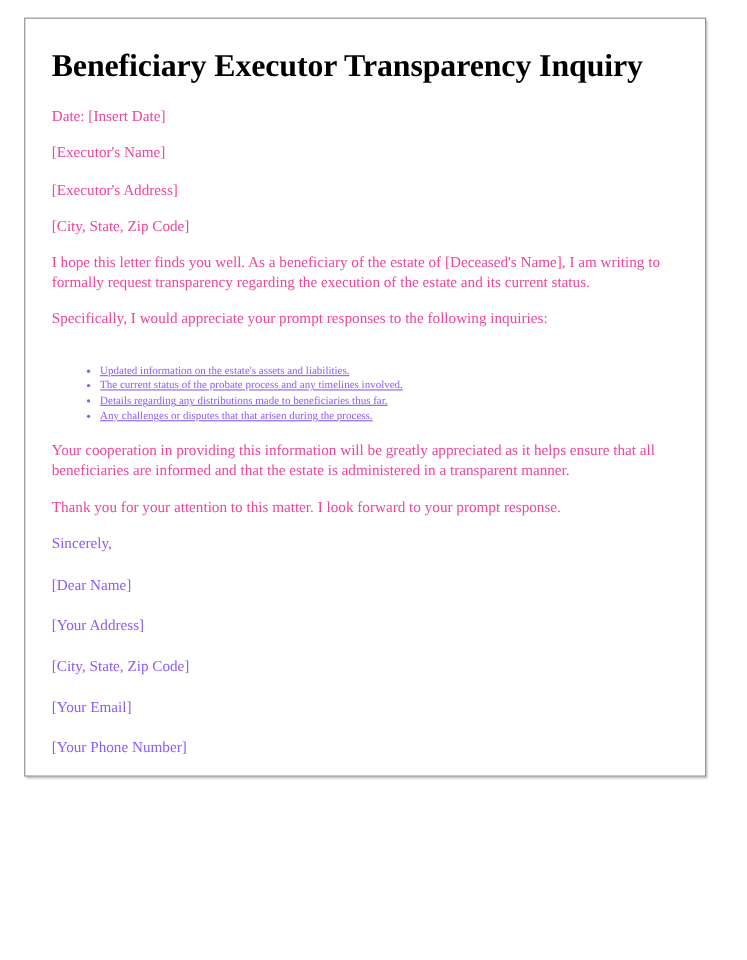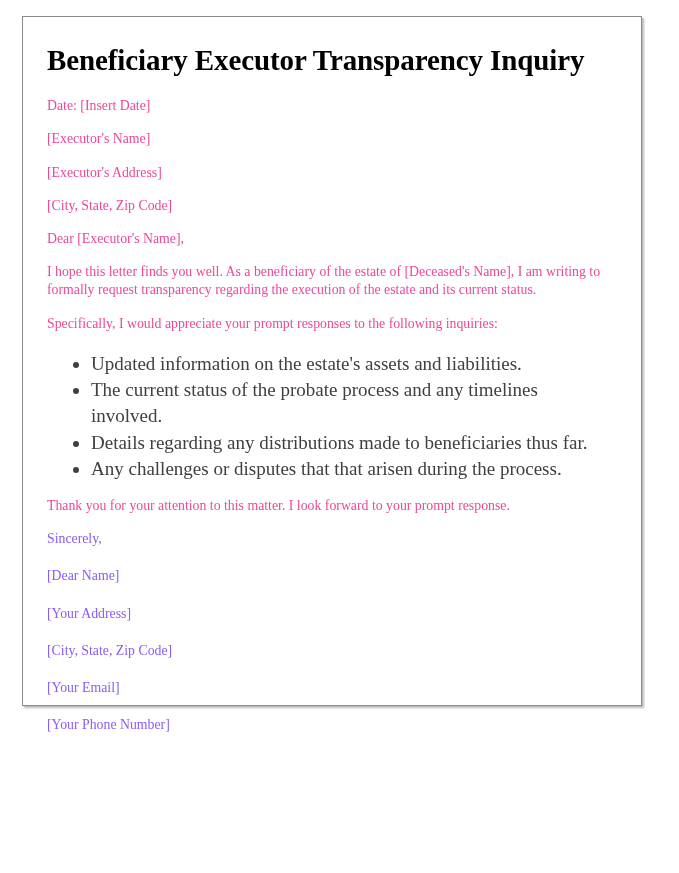--- a/index.html
+++ b/index.html
@@ -45,34 +45,35 @@
 
   .doc-para {
     font-size: 13.8px;
     line-height: 1.32;
     margin: 0 0 15px 0;
     color: #ec4899;
     text-align: left;
   }
 
   .doc-para.tight {
-    margin-bottom: 18px;
+    margin-bottom: 31px;
   }
 
   .doc-list {
     margin: 0 0 15px 0;
     padding-left: 44px;
     list-style-type: disc;
   }
 
   .doc-list li {
-    font-size: 19px;
+    font-size: 10px;
     line-height: 1.38;
     margin: 0;
-    color: #404040;
+    color: #8b5cf6;
+    text-decoration: underline;
   }
 
   .sig-line {
     font-size: 13.8px;
     line-height: 1.32;
     margin: 0 0 19px 0;
     color: #8b5cf6;
   }
   .sig-line.last {
     margin-bottom: 12px;
@@ -87,33 +88,33 @@
     <h1 class="doc-title">Beneficiary Executor Transparency Inquiry</h1>
 
     <p class="doc-para">Date: [Insert Date]</p>
 
     <p class="doc-para">[Executor's Name]</p>
 
     <p class="doc-para">[Executor's Address]</p>
 
     <p class="doc-para">[City, State, Zip Code]</p>
 
-    <p class="doc-para">Dear [Executor's Name],</p>
 
     <p class="doc-para">I hope this letter finds you well. As a beneficiary of the estate of [Deceased's Name], I am writing to formally request transparency regarding the execution of the estate and its current status.</p>
 
     <p class="doc-para tight">Specifically, I would appreciate your prompt responses to the following inquiries:</p>
 
     <ul class="doc-list">
       <li>Updated information on the estate's assets and liabilities.</li>
       <li>The current status of the probate process and any timelines involved.</li>
       <li>Details regarding any distributions made to beneficiaries thus far.</li>
       <li>Any challenges or disputes that that arisen during the process.</li>
     </ul>
 
+    <p class="doc-para">Your cooperation in providing this information will be greatly appreciated as it helps ensure that all beneficiaries are informed and that the estate is administered in a transparent manner.</p>
 
     <p class="doc-para">Thank you for your attention to this matter. I look forward to your prompt response.</p>
 
     <p class="sig-line">Sincerely,</p>
 
     <p class="sig-line">[Dear Name]</p>
 
     <p class="sig-line">[Your Address]</p>
 
     <p class="sig-line">[City, State, Zip Code]</p>

